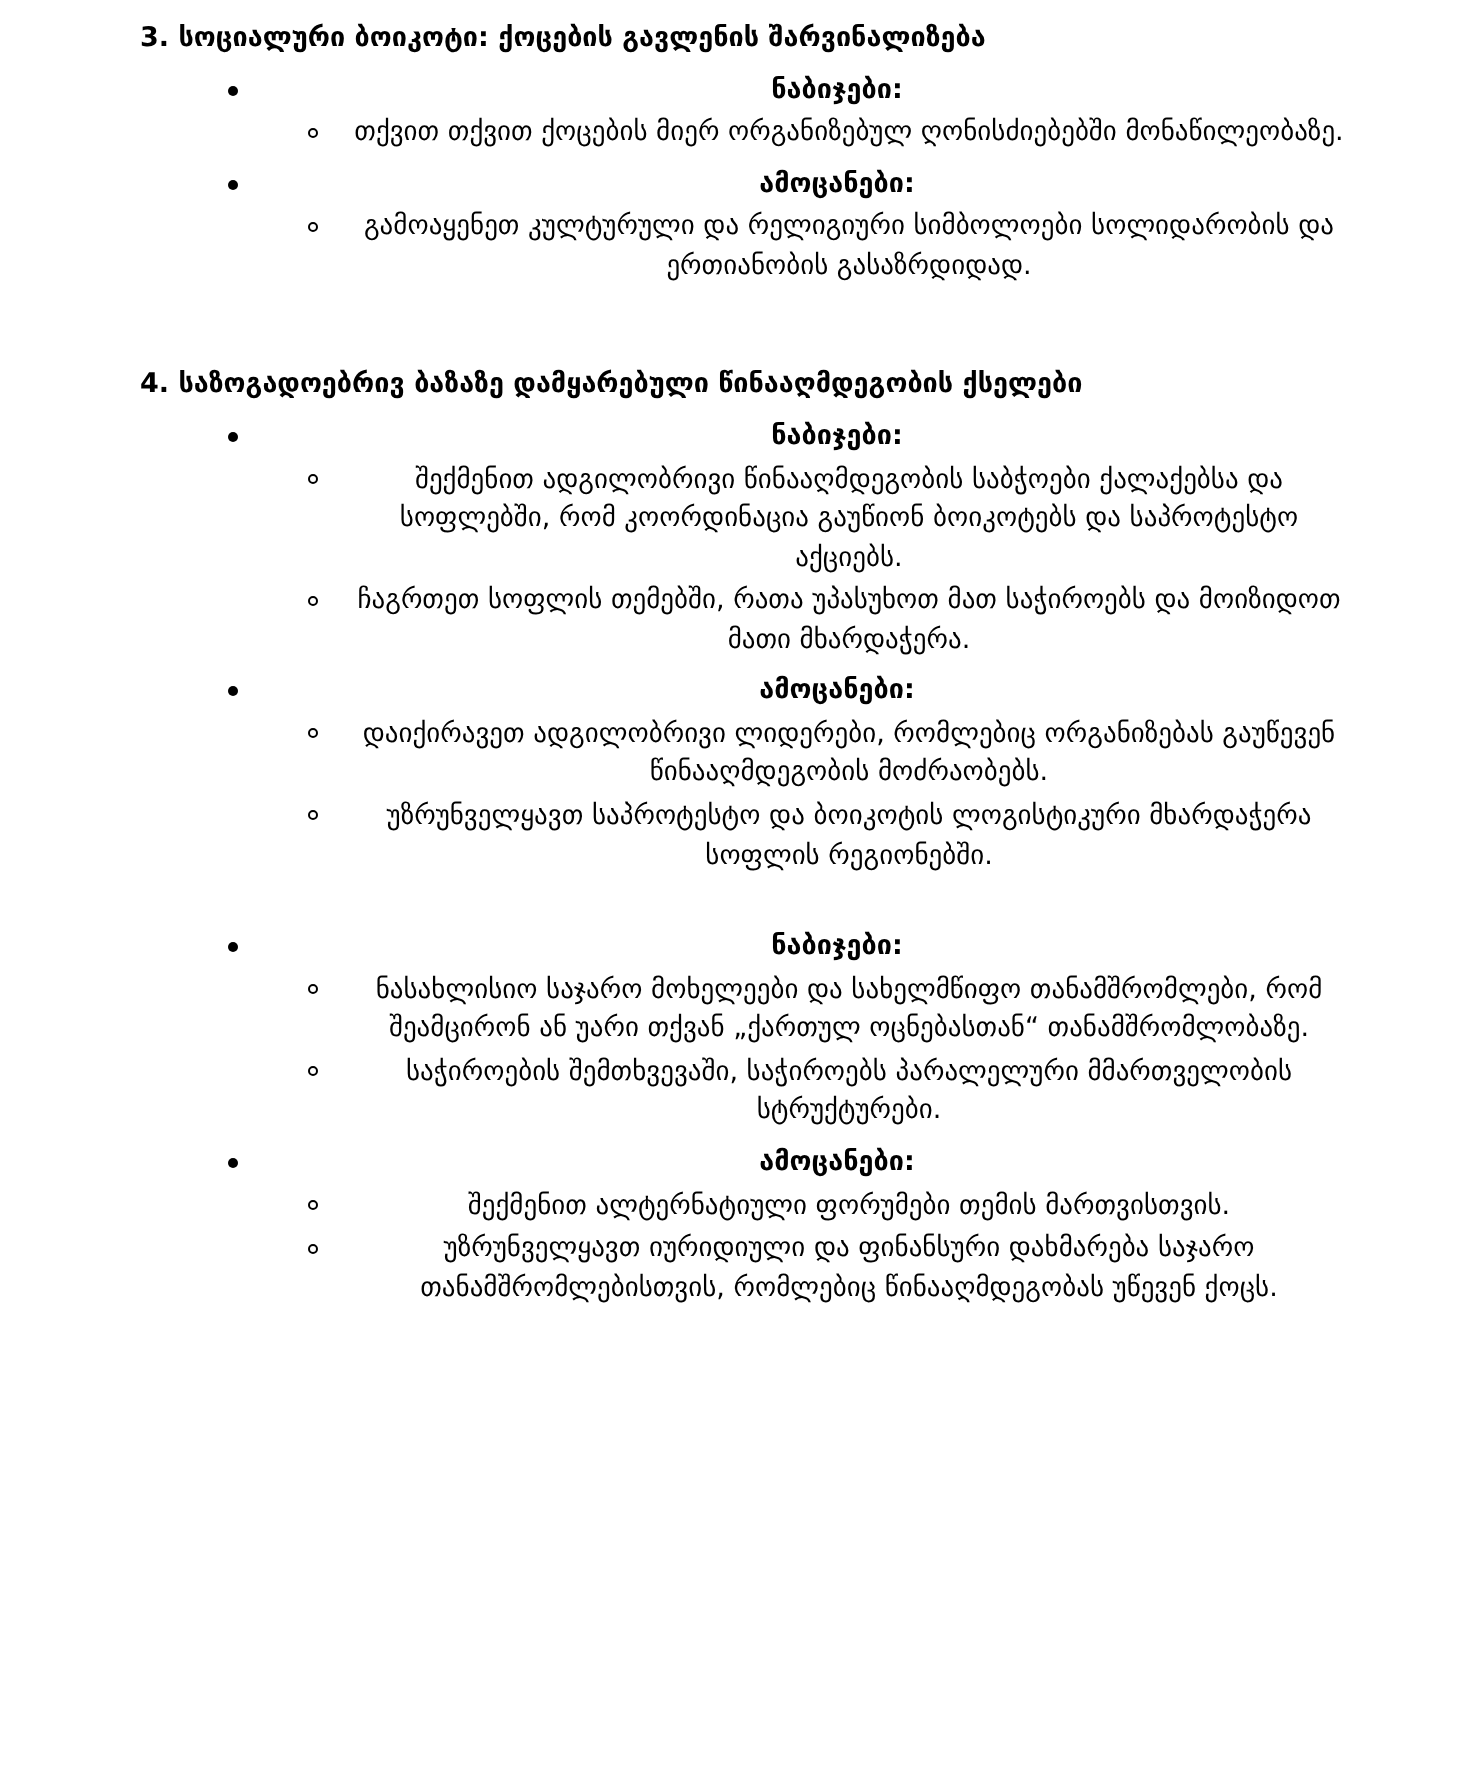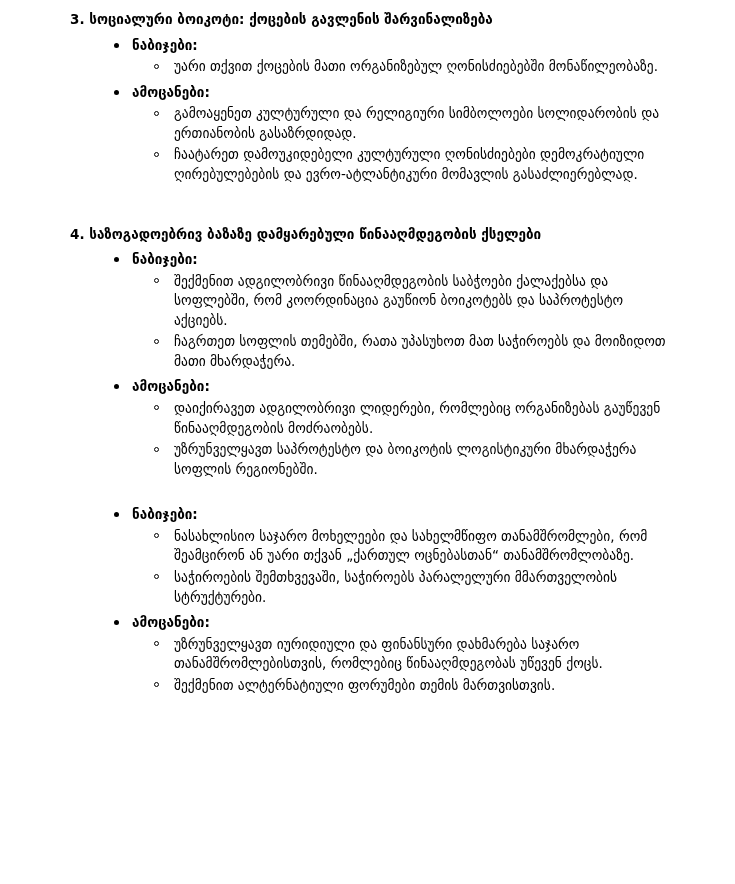--- a/index.html
+++ b/index.html
@@ -30,20 +30,21 @@
   .section-heading {
     font-size: 13.5px;
     font-weight: bold;
     line-height: 1.45;
     margin: 0 0 6px 26px;
     text-indent: -16px;
     padding-left: 0;
   }
   .group {
     margin: 0;
+    text-align: center;
   }
   .group-label-row {
     position: relative;
     margin: 6px 0 2px 72px;
     font-size: 13.5px;
     line-height: 1.45;
   }
   .group-label-row .bullet-disc {
     position: absolute;
     left: -18px;
@@ -92,32 +93,31 @@
 
   <div class="section">
     <div class="section-heading">3. სოციალური ბოიკოტი: ქოცების გავლენის შარვინალიზება</div>
 
     <div class="group">
       <div class="group-label-row">
         <span class="bullet-disc"></span>
         <span class="group-label">ნაბიჯები</span><span class="colon">:</span>
       </div>
       <ul class="items">
-        <li><span class="bullet-circle"></span><span>უარი თქვით ქოცების მათი ორგანიზებულ ღონისძიებებში მონაწილეობაზე.</span></li>
+        <li><span class="bullet-circle"></span><span>თქვით თქვით ქოცების მიერ ორგანიზებულ ღონისძიებებში მონაწილეობაზე.</span></li>
       </ul>
     </div>
 
     <div class="group">
       <div class="group-label-row">
         <span class="bullet-disc"></span>
         <span class="group-label">ამოცანები</span><span class="colon">:</span>
       </div>
       <ul class="items">
         <li><span class="bullet-circle"></span><span>გამოაყენეთ კულტურული და რელიგიური სიმბოლოები სოლიდარობის და ერთიანობის გასაზრდიდად.</span></li>
-        <li><span class="bullet-circle"></span><span>ჩაატარეთ დამოუკიდებელი კულტურული ღონისძიებები დემოკრატიული ღირებულებების და ევრო-ატლანტიკური მომავლის გასაძლიერებლად.</span></li>
       </ul>
     </div>
   </div>
 
   <div class="section">
     <div class="section-heading">4. საზოგადოებრივ ბაზაზე დამყარებული წინააღმდეგობის ქსელები</div>
 
     <div class="group">
       <div class="group-label-row">
         <span class="bullet-disc"></span>
@@ -155,19 +155,19 @@
         <li><span class="bullet-circle"></span><span>საჭიროების შემთხვევაში, საჭიროებს პარალელური მმართველობის სტრუქტურები.</span></li>
       </ul>
     </div>
 
     <div class="group">
       <div class="group-label-row">
         <span class="bullet-disc"></span>
         <span class="group-label">ამოცანები</span><span class="colon">:</span>
       </div>
       <ul class="items">
+        <li><span class="bullet-circle"></span><span>შექმენით ალტერნატიული ფორუმები თემის მართვისთვის.</span></li>
         <li><span class="bullet-circle"></span><span>უზრუნველყავთ იურიდიული და ფინანსური დახმარება საჯარო თანამშრომლებისთვის, რომლებიც წინააღმდეგობას უწევენ ქოცს.</span></li>
-        <li><span class="bullet-circle"></span><span>შექმენით ალტერნატიული ფორუმები თემის მართვისთვის.</span></li>
       </ul>
     </div>
   </div>
 
 </div>
 
 </body></html>

